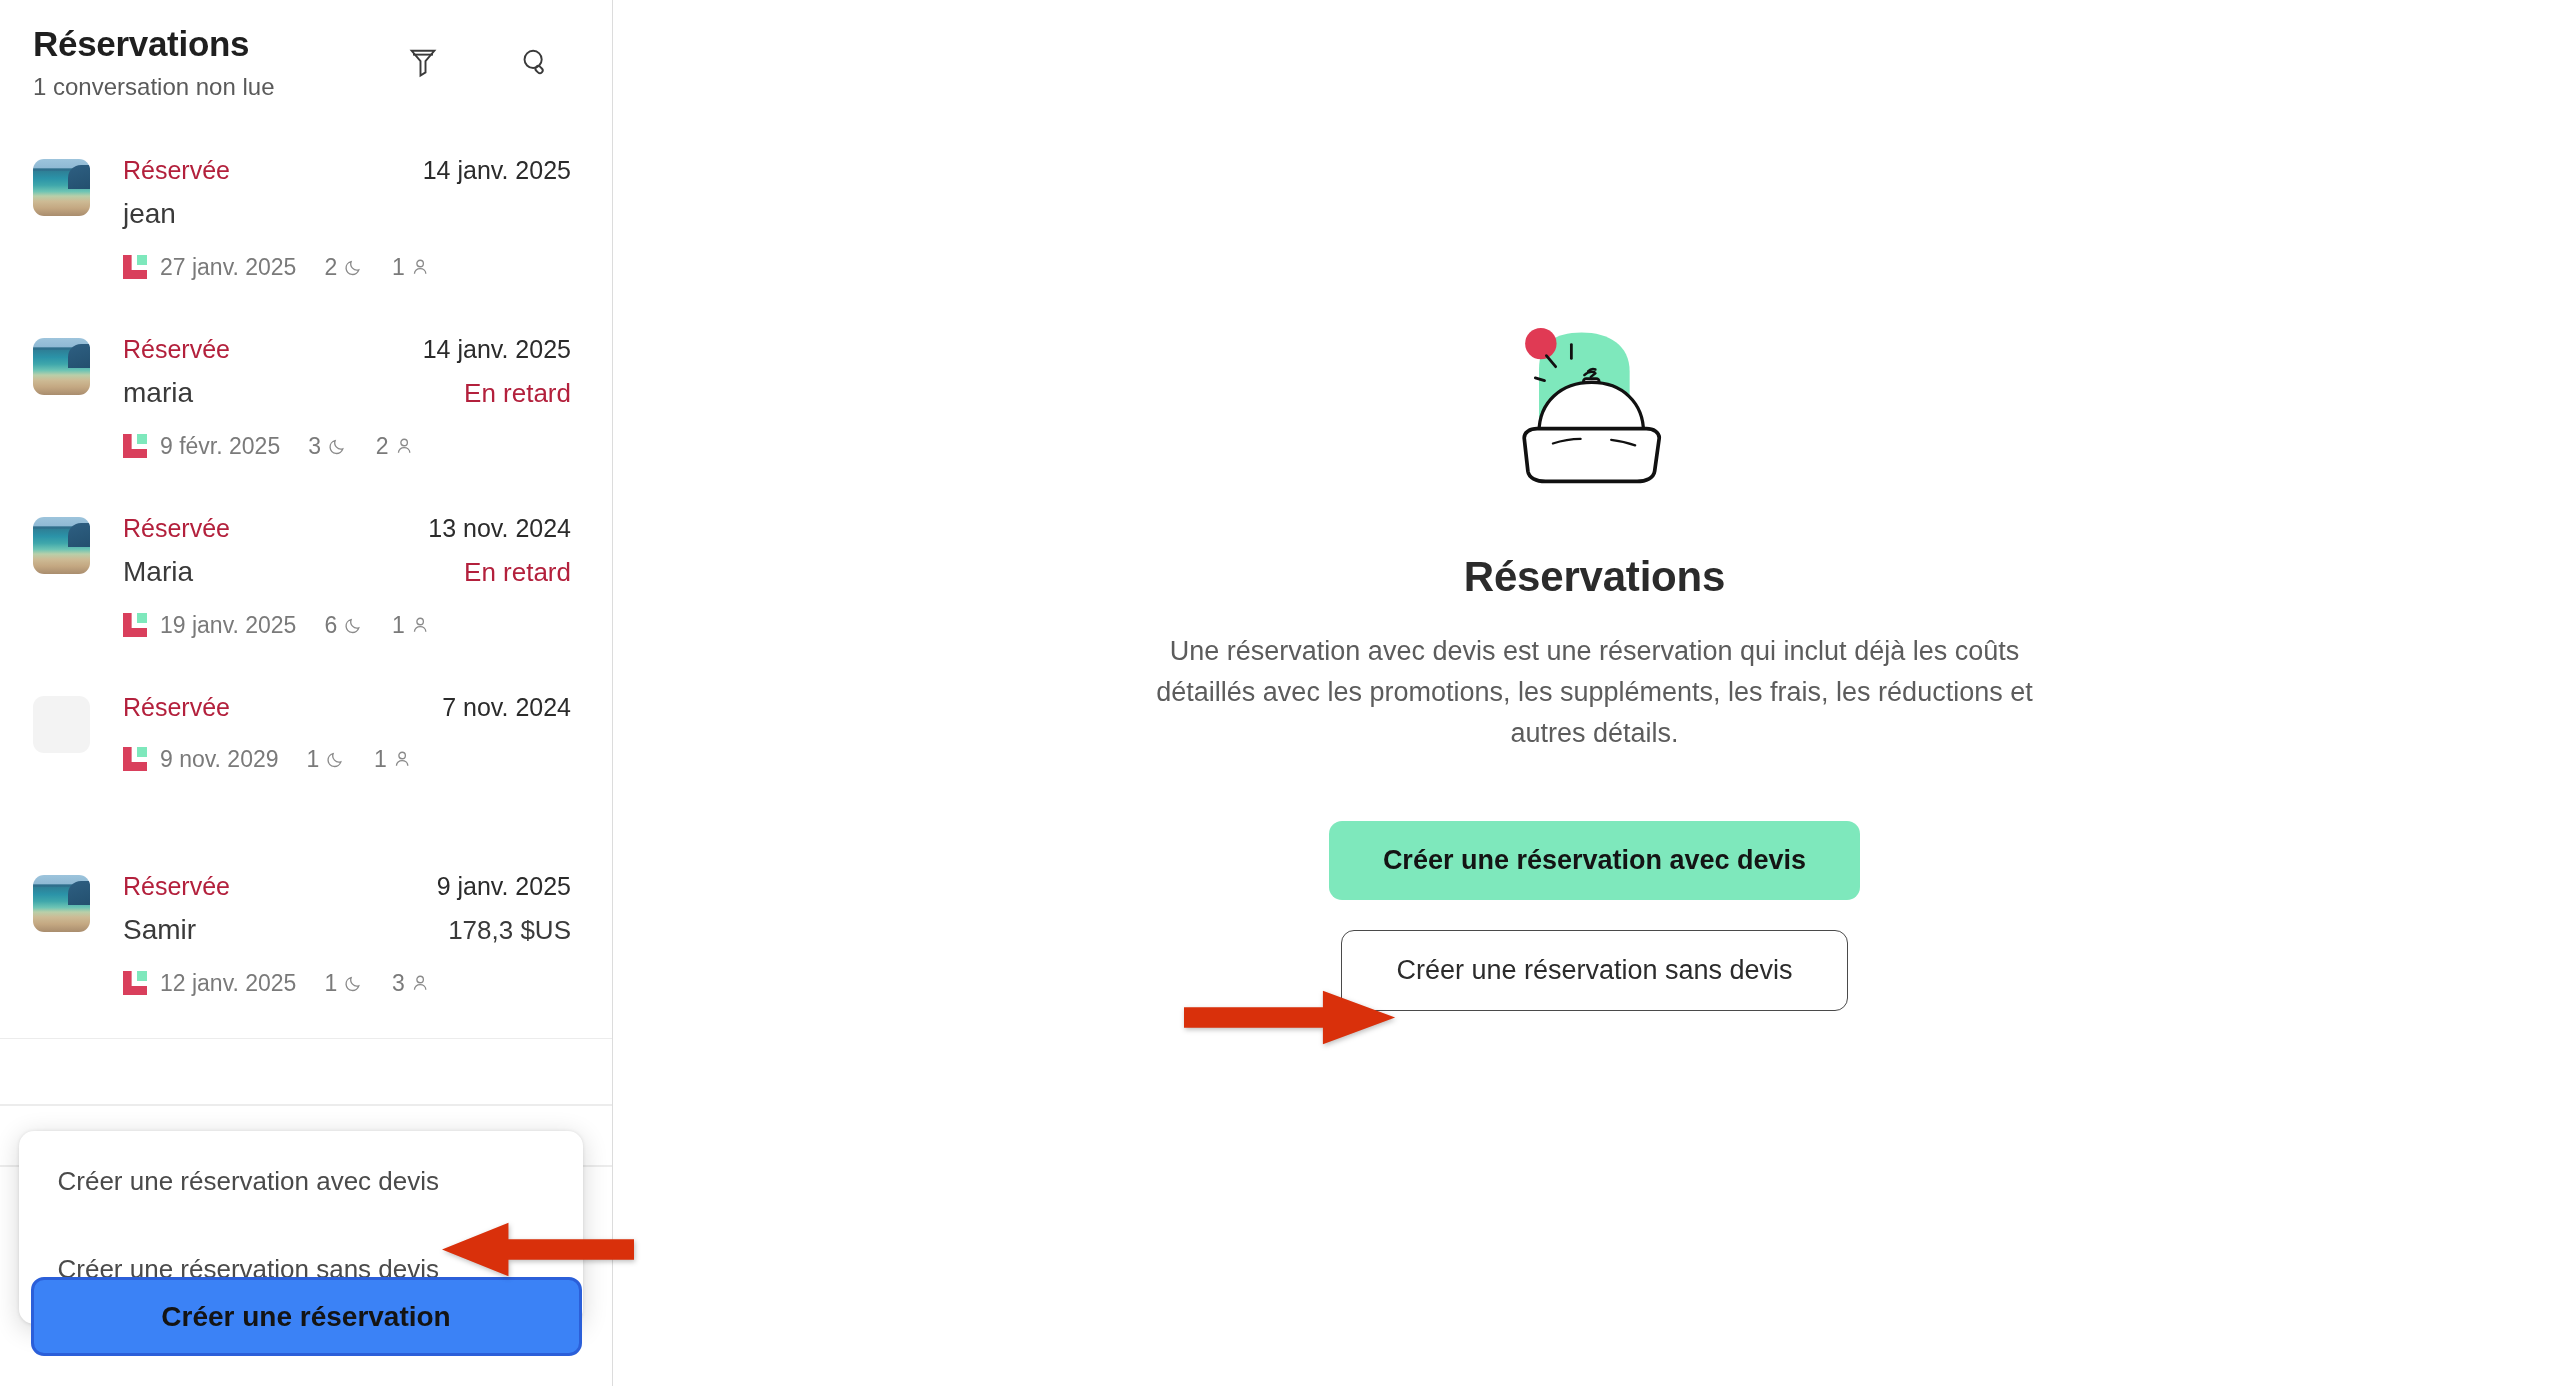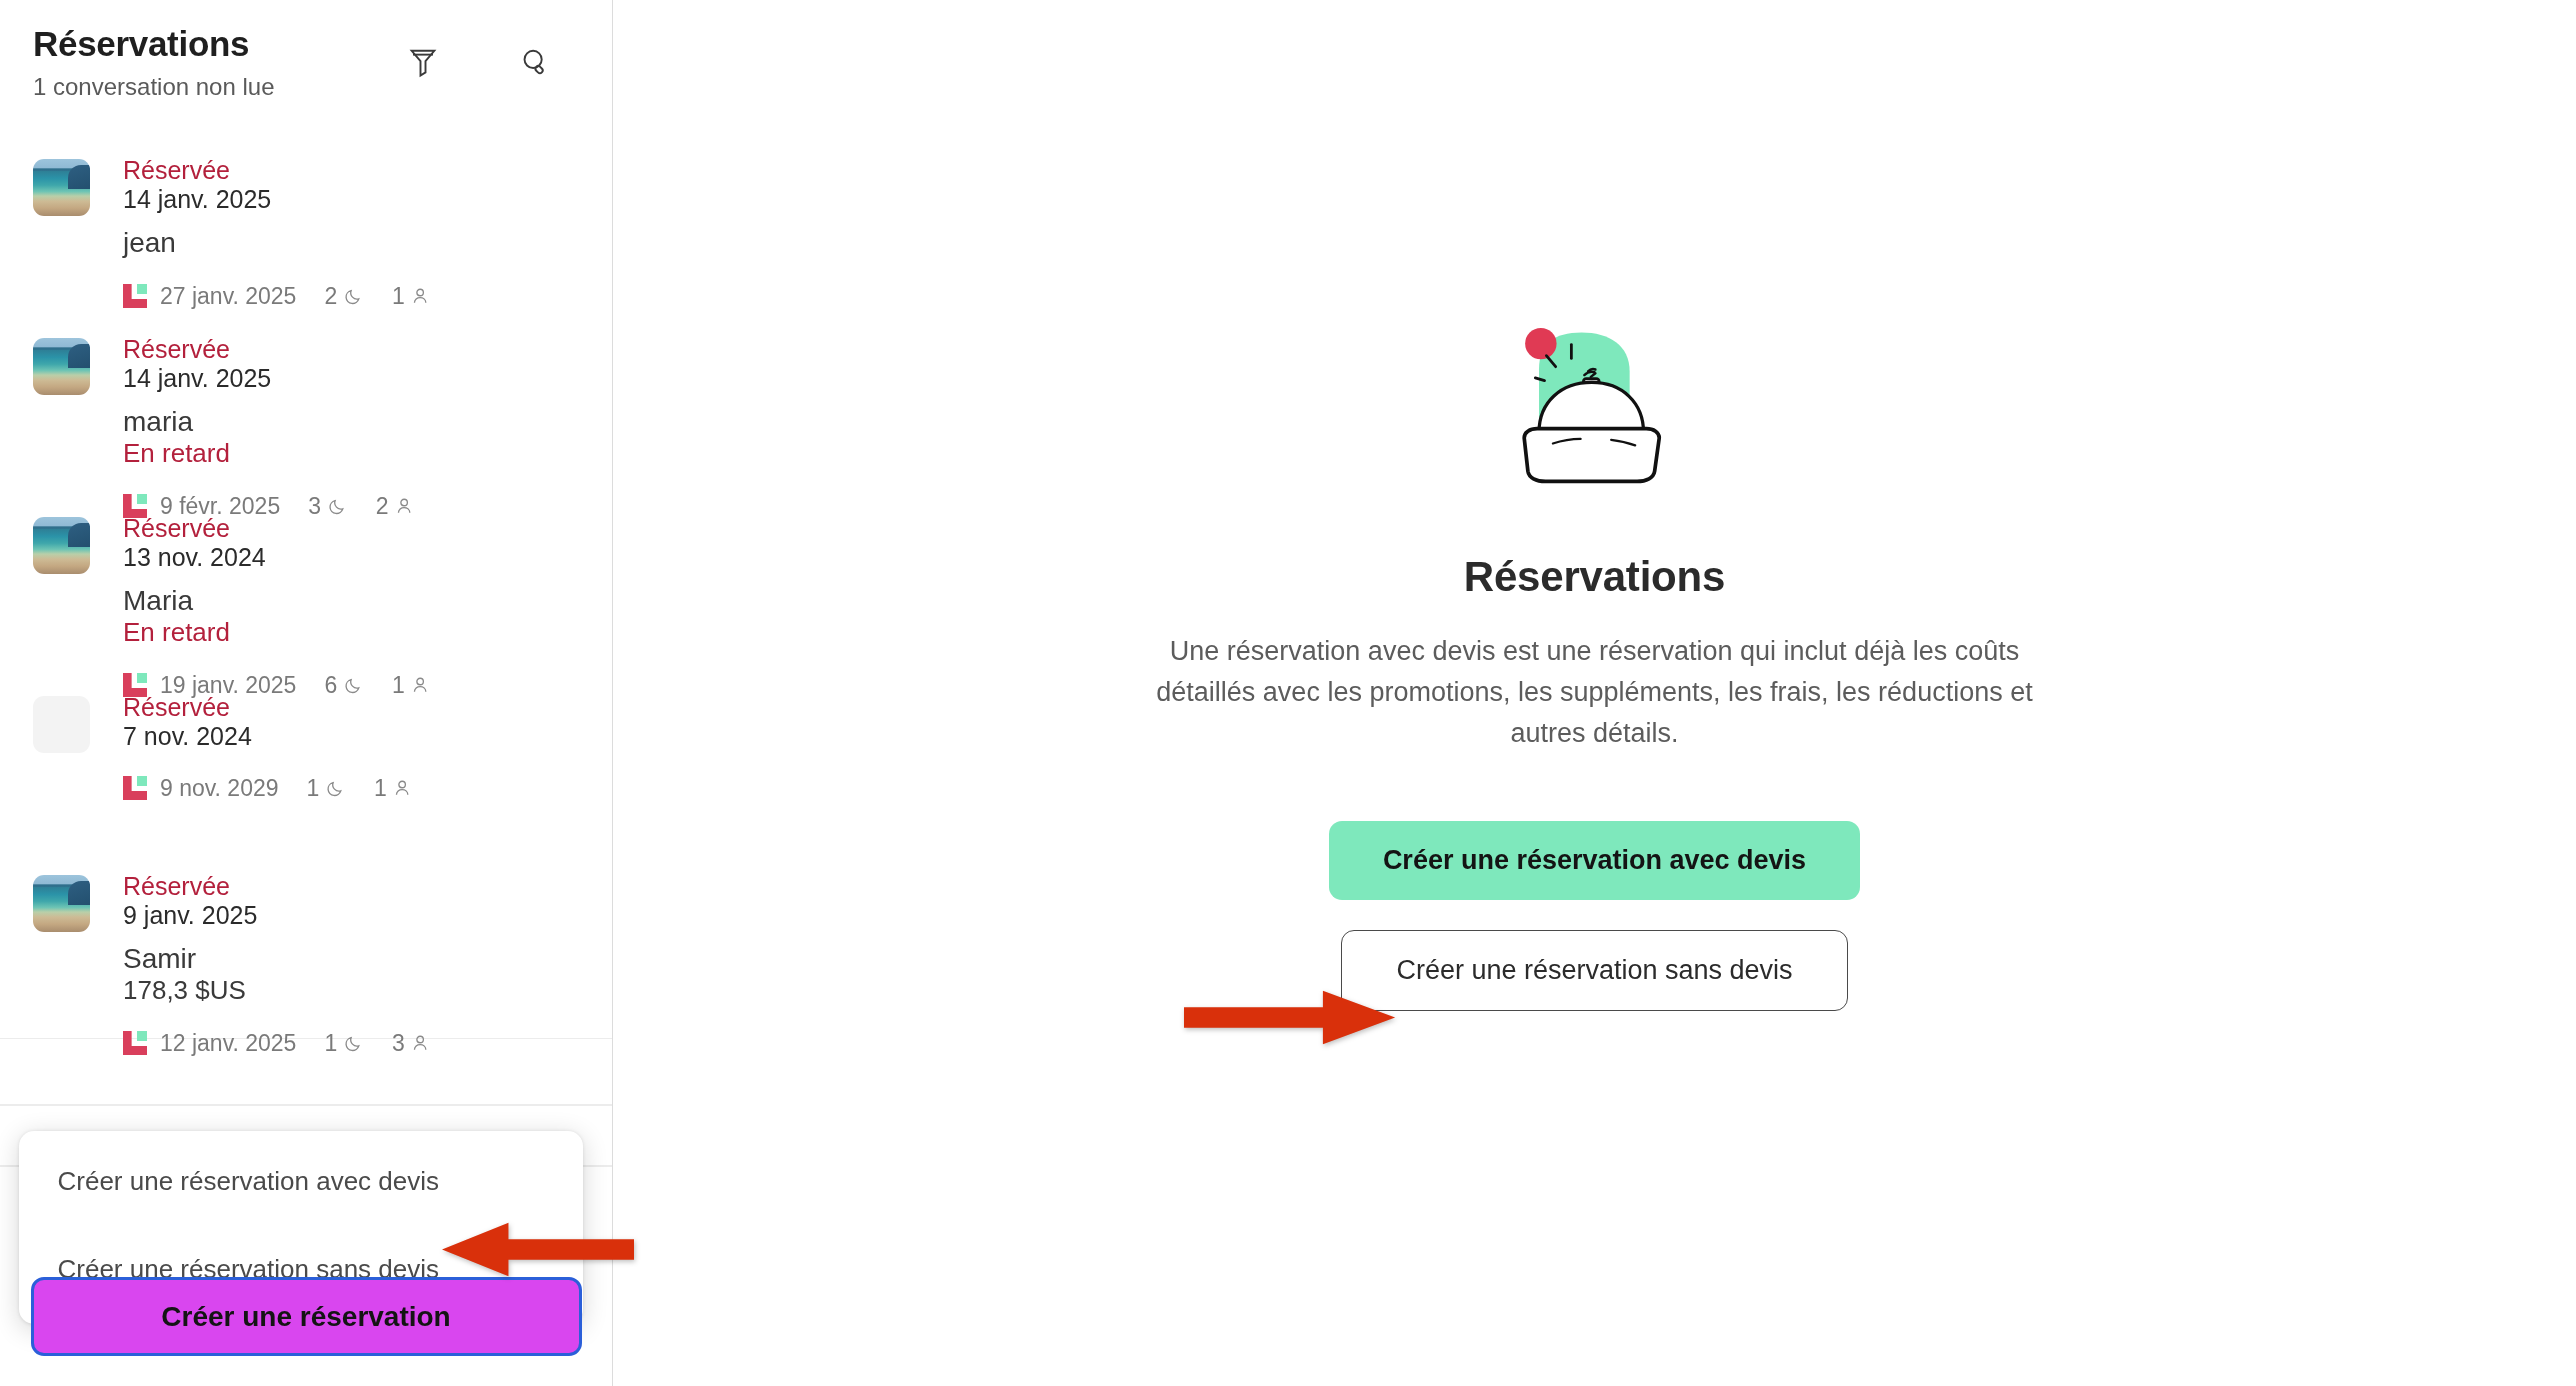--- a/index.html
+++ b/index.html
@@ -65,21 +65,21 @@
     position:relative;
   }
   .thumb.tropic::after{
     content:"";position:absolute;left:7.4px;top:0;width:24px;height:35px;
     background:linear-gradient(170deg,#8c8f7e,#6f7b62);
     border-bottom-right-radius:16.6px;
   }
   .thumb.blank{background:#f3f3f3;}
 
   .conv-body{flex:1 1 auto;margin-left:33px;position:relative;}
-  .row1,.row2{display:flex;justify-content:space-between;align-items:baseline;flex-direction:column;}
+  .row1,.row2{display:flex;justify-content:space-between;align-items:baseline;}
   .row1{margin-top:0px;}
   .status{font-size:25px;font-weight:400;}
   .status.reserved{color:#b3203c;}
   .status.open{color:#2e7d4f;}
   .date-right{font-size:25px;color:#2b2b2b;}
   .row2{margin-top:13px;}
   .guest{font-size:28px;color:#3a3a3a;}
   .meta-right{font-size:26px;color:#3a3a3a;}
   .meta-right.late{color:#b3203c;}
   .row3{display:flex;align-items:center;margin-top:24px;gap:13px;}
@@ -115,21 +115,21 @@
     cursor:pointer;white-space:nowrap;
   }
   .dd-gap{height:20.3px;}
 
   
   .cta-wrap{
     position:absolute;left:30.5px;right:30.5px;bottom:31px;z-index:50;
   }
   .cta{
     display:block;width:100%;box-sizing:border-box;
-    background:#d946ef;
+    background:#3b82f6;
     border:3.7px solid #2b5fd9;
     border-radius:13px;
     padding:20.3px 0;
     font-family:"Liberation Sans", sans-serif;
     font-size:28px;font-weight:700;color:#141414;
     text-align:center;cursor:pointer;
   }
 
   
   .arrow{position:absolute;z-index:60;filter:drop-shadow(1.8px 2.8px 2.8px rgba(0,0,0,0.25));}

